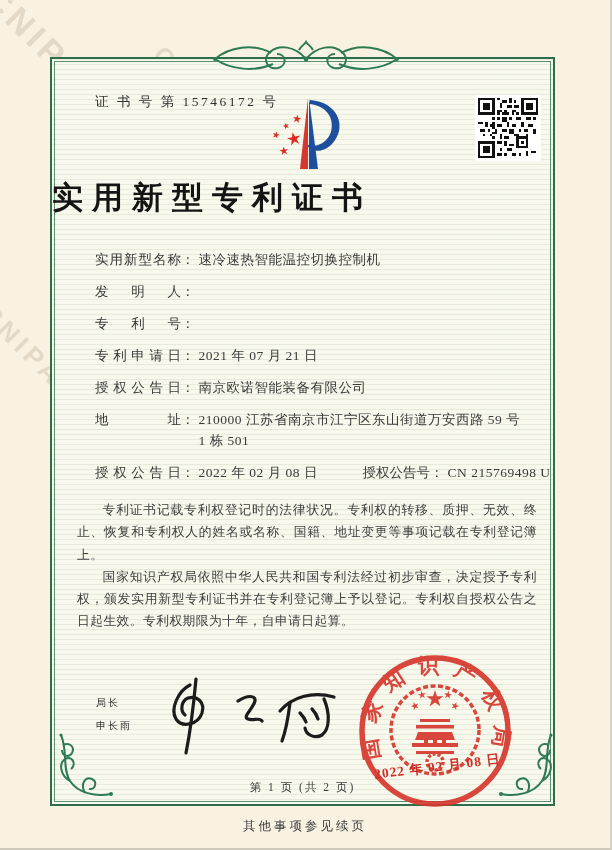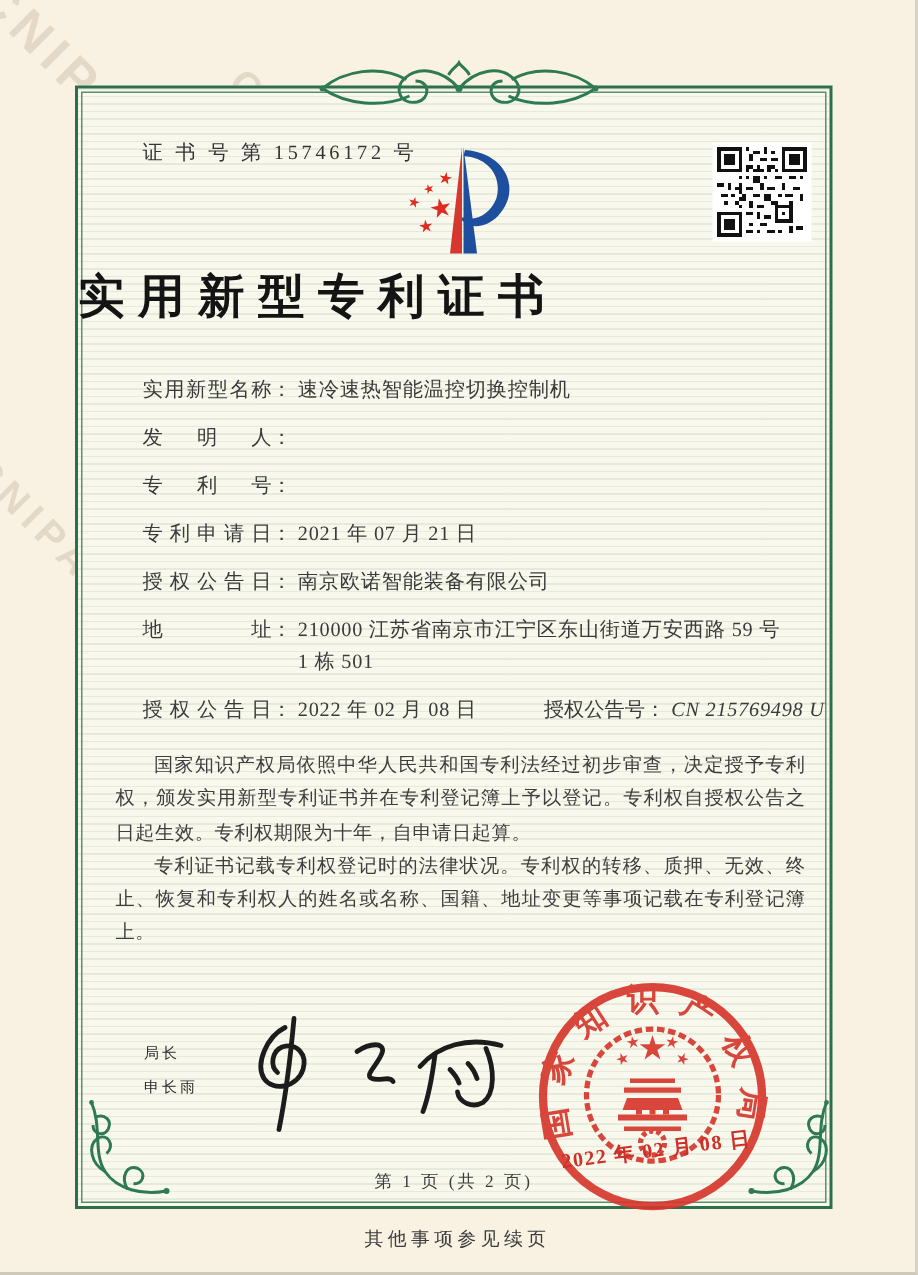--- a/index.html
+++ b/index.html
@@ -57,21 +57,21 @@
   }
   .fields{position:absolute;left:43px;top:190px;right:22px;font-size:13.5px;color:#3a3a3a;}
   .frow{display:flex;margin-bottom:11px;line-height:21px;align-items:flex-start;}
   .flabel{
     display:inline-block;width:86px;flex:0 0 86px;
     text-align:justify;text-align-last:justify;
   }
   .fcolon{flex:0 0 auto;margin-right:4px;}
   .fvalue{flex:1 1 auto;letter-spacing:.5px;max-width:362px;}
   .flabel2{display:inline-block;flex:0 0 auto;margin-left:14px;}
-  .fvalue2{flex:0 0 auto;letter-spacing:.5px;font-style:italic;}
+  .fvalue2{flex:0 0 auto;letter-spacing:.5px;}
   .body-text{
     position:absolute;left:25px;right:16px;top:440px;
     font-size:12.8px;line-height:1.74;color:#3e3e3e;
     text-align:justify;letter-spacing:.4px;
   }
   .body-text p{margin:0;text-indent:2em;}
   .sig-block{position:absolute;left:44px;top:632px;font-size:10px;color:#2c2c2c;line-height:23px;letter-spacing:2px;}
   .autograph{position:absolute;left:100px;top:612px;width:210px;height:95px;}
   .seal{position:absolute;left:302px;top:591px;width:162px;height:162px;opacity:.92;}
   .seal-date{
@@ -237,22 +237,22 @@
         <span class="flabel">授权公告日</span>
           <span class="fcolon">：</span>
         <span class="fvalue" style="max-width:150px;flex:0 0 150px;">2022 年 02 月 08 日</span>
         <span class="flabel2">授权公告号</span>
           <span class="fcolon">：</span>
         <span class="fvalue2">CN 215769498 U</span>
       </div>
     </div>
 
     <div class="body-text">
+      <p>专利证书记载专利权登记时的法律状况。专利权的转移、质押、无效、终止、恢复和专利权人的姓名或名称、国籍、地址变更等事项记载在专利登记簿上。</p>
       <p>国家知识产权局依照中华人民共和国专利法经过初步审查，决定授予专利权，颁发实用新型专利证书并在专利登记簿上予以登记。专利权自授权公告之日起生效。专利权期限为十年，自申请日起算。</p>
-      <p>专利证书记载专利权登记时的法律状况。专利权的转移、质押、无效、终止、恢复和专利权人的姓名或名称、国籍、地址变更等事项记载在专利登记簿上。</p>
     </div>
 
     <div class="sig-block">
       <div>局长</div>
       <div>申长雨</div>
     </div>
 
     <div class="autograph">
       <svg viewBox="0 0 210 95" width="210" height="95" fill="none" stroke="#1c1c1c" stroke-width="3.2" stroke-linecap="round" stroke-linejoin="round">
         <path d="M38,14 C26,20 18,38 24,48 C30,57 46,54 50,42 C53,32 46,24 36,27 C29,30 28,40 33,44"></path>

